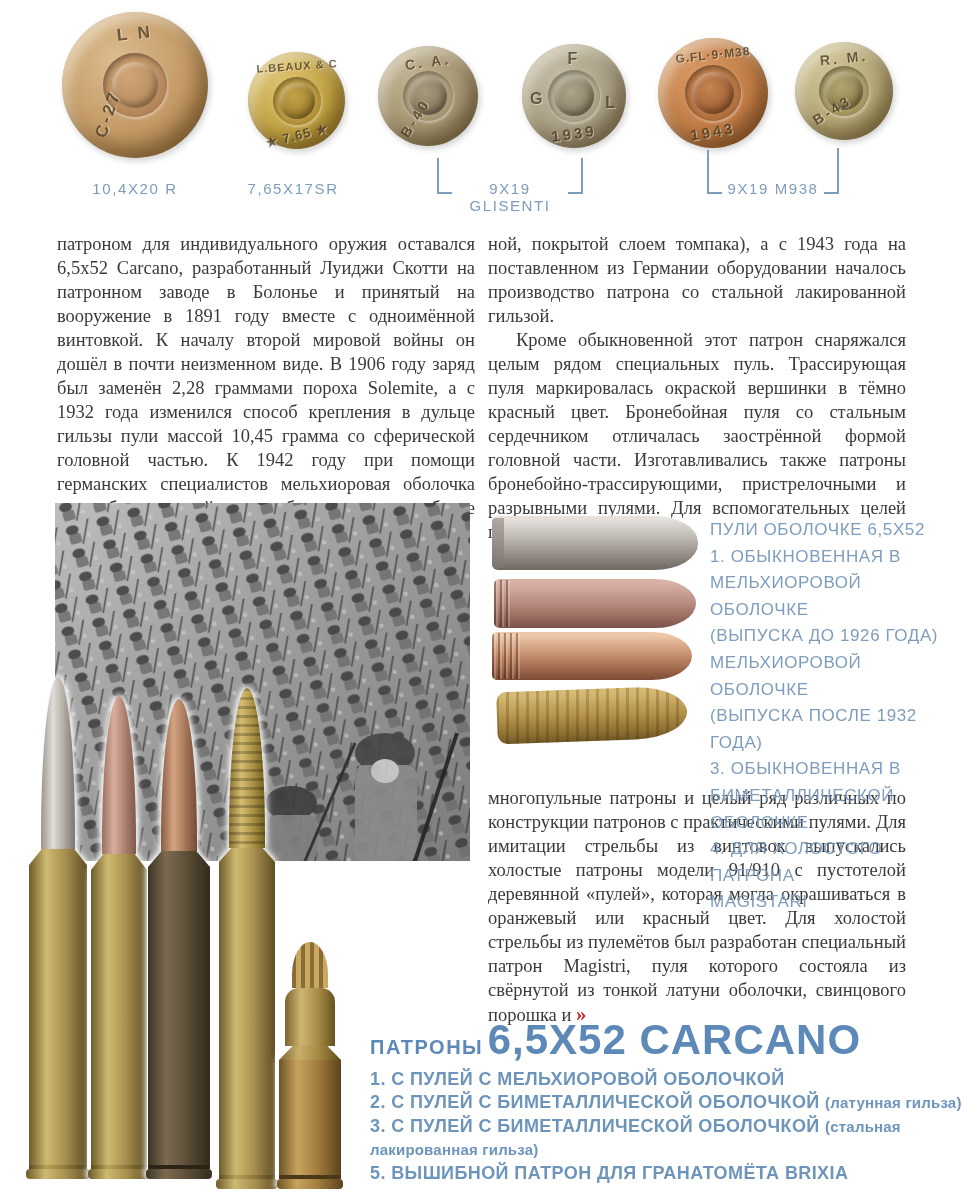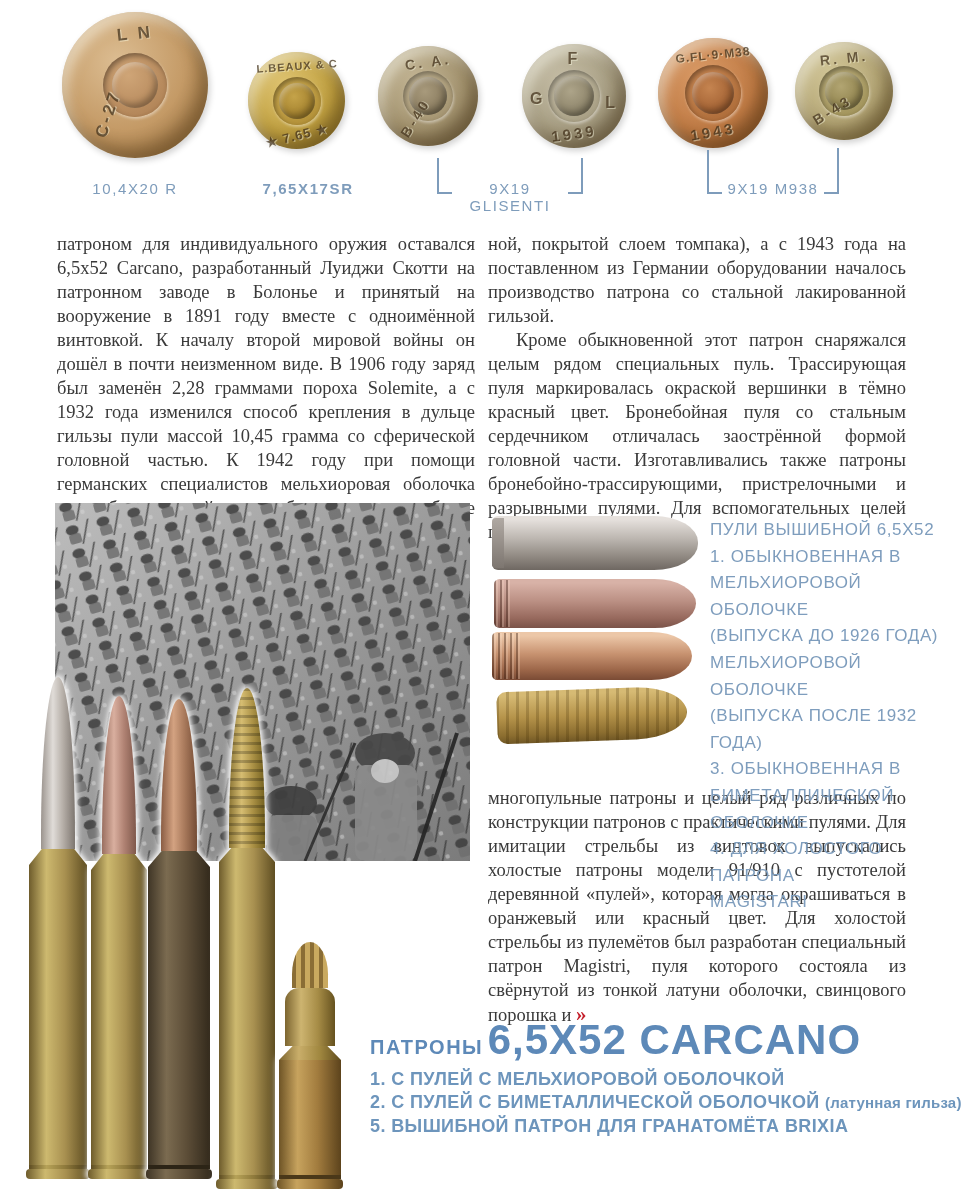--- a/index.html
+++ b/index.html
@@ -111,21 +111,21 @@
   </div>
 
   <div class="hs g-pale" style="left:795px;top:42px;width:98px;height:98px;">
     <div class="hs-ring" style="width:50px;height:50px;background:radial-gradient(circle at 40% 35%,#c3b684,#a4965e 70%,#837646);"></div>
     <div class="hs-primer" style="width:38px;height:38px;background:radial-gradient(circle at 42% 38%,#b2a572,#948752 60%,#75693c);"></div>
     <span class="hs-mark" style="left:50%;top:8px;transform:translateX(-50%) rotate(-6deg);font-size:14px;">R. M.</span>
     <span class="hs-mark" style="left:16px;bottom:22px;transform:rotate(-32deg);font-size:14px;">B-43</span>
   </div>
 
   <div class="toplabel" style="left:62px;top:180px;width:146px;">10,4X20 R</div>
-  <div class="toplabel" style="left:247px;top:180px;width:122px;font-weight:bold;">7,65X17SR</div>
+  <div class="toplabel" style="left:232px;top:180px;width:122px;">7,65X17SR</div>
 
   <div class="brk-l" style="left:437px;top:158px;height:34px;"></div>
   <div class="toplabel" style="left:452px;top:180px;width:116px;">9X19 GLISENTI</div>
   <div class="brk-r" style="left:568px;top:158px;height:34px;"></div>
 
   <div class="brk-l" style="left:707px;top:150px;height:42px;"></div>
   <div class="toplabel" style="left:722px;top:180px;width:102px;">9X19 M938</div>
   <div class="brk-r" style="left:824px;top:148px;height:44px;"></div>
 
   <div class="col" style="left:57px;top:232px;">
@@ -222,37 +222,38 @@
   <div class="hb" style="left:492px;top:632px;width:200px;height:48px;">
     <div class="body" style="background:linear-gradient(180deg,#ecc7a8 8%,#c89371 45%,#9b6548 80%,#7a4b35);"></div>
     <div class="knurl"></div>
   </div>
   <div class="hb" style="left:497px;top:689px;width:190px;height:52px;transform:rotate(-2deg);">
     <div class="body" style="background:linear-gradient(180deg,#d6ba74 8%,#b5934a 50%,#8c6e30 84%,#705725);border-radius:10px 52px 52px 10px/10px 26px 26px 10px;"></div>
     <div class="wrinkle" style="border-radius:10px 52px 52px 10px/10px 26px 26px 10px;"></div>
   </div>
 
   <div class="sidecap">
-    <div>ПУЛИ ВЫШИБНОЙ 6,5Х52</div>
+    <div>ПУЛИ ОБОЛОЧКЕ 6,5Х52</div>
     <div>1. ОБЫКНОВЕННАЯ В</div>
     <div>МЕЛЬХИОРОВОЙ ОБОЛОЧКЕ</div>
     <div>(ВЫПУСКА ДО 1926 ГОДА)</div>
     <div>МЕЛЬХИОРОВОЙ ОБОЛОЧКЕ</div>
     <div>(ВЫПУСКА ПОСЛЕ 1932 ГОДА)</div>
     <div>3. ОБЫКНОВЕННАЯ В</div>
     <div>БИМЕТАЛЛИЧЕСКОЙ ОБОЛОЧКЕ</div>
     <div>4. ДЛЯ ХОЛОСТОГО ПАТРОНА</div>
     <div>MAGISTARI</div>
   </div>
 
   <div class="bottomcap">
     <div class="bc-title">
       <span class="bc-small">ПАТРОНЫ</span>
       <span class="bc-big">6,5X52 CARCANO</span>
     </div>
     <div style="margin-top:4px;">
       <div class="bc-item"><span>1. С ПУЛЕЙ С МЕЛЬХИОРОВОЙ ОБОЛОЧКОЙ</span> <span class="bc-paren"></span></div>
       <div class="bc-item"><span>2. С ПУЛЕЙ С БИМЕТАЛЛИЧЕСКОЙ ОБОЛОЧКОЙ</span> <span class="bc-paren">(латунная гильза)</span></div>
+      <div class="bc-item"><span>3. С ПУЛЕЙ С БИМЕТАЛЛИЧЕСКОЙ ОБОЛОЧКОЙ</span> <span class="bc-paren">(стальная лакированная гильза)</span></div>
       <div class="bc-item"><span>5. ВЫШИБНОЙ ПАТРОН ДЛЯ ГРАНАТОМЁТА BRIXIA</span> <span class="bc-paren"></span></div>
     </div>
   </div>
 
 </div>
 
 </body></html>

